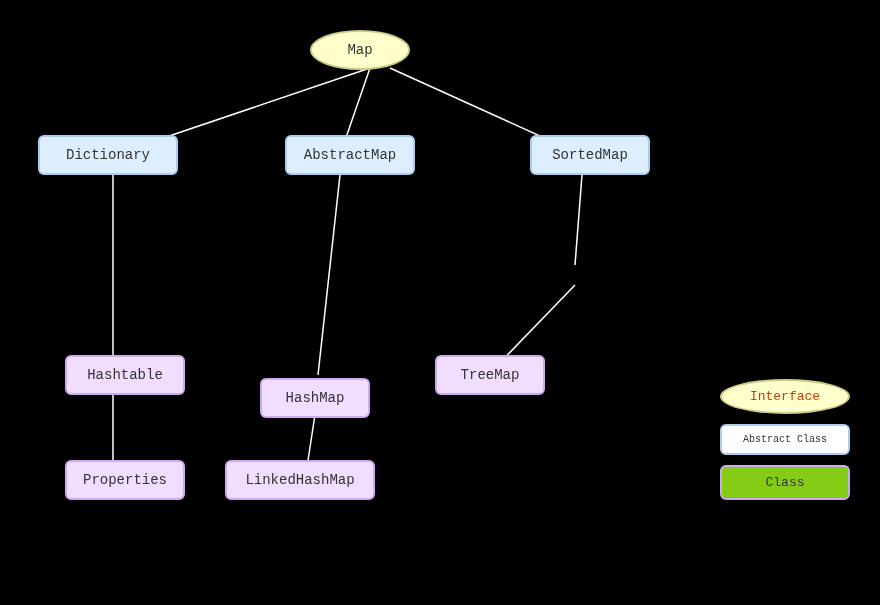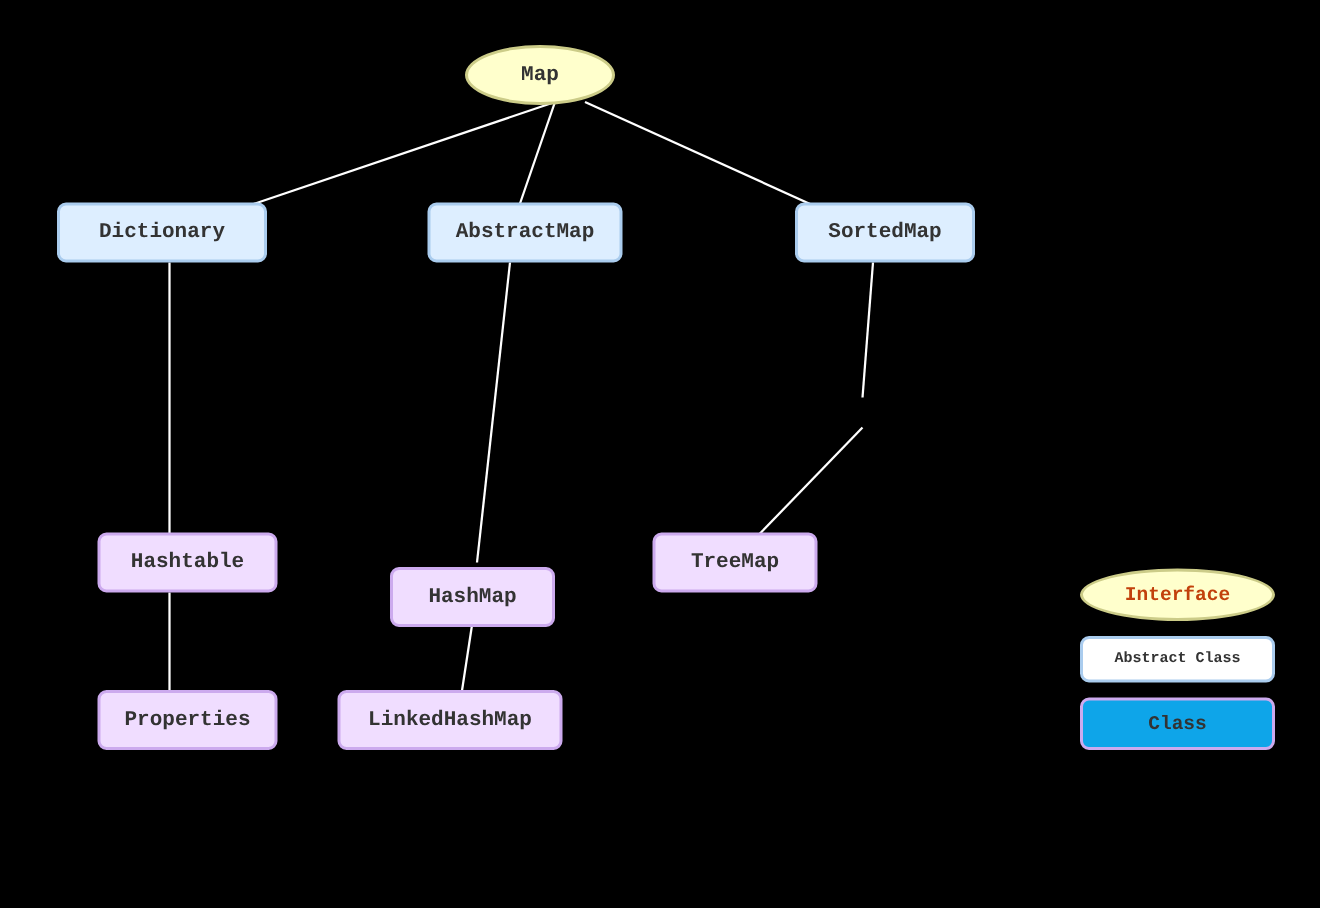--- a/index.html
+++ b/index.html
@@ -8,21 +8,20 @@
       width: 880px;
       height: 605px;
       position: relative;
       font-family: 'Courier New', monospace;
       overflow: hidden;
     }
     .diagram-container {
       position: relative;
       width: 880px;
       height: 530px;
-      font-weight: bold;
     }
     svg.connections {
       position: absolute;
       top: 0; left: 0;
       width: 880px;
       height: 605px;
       pointer-events: none;
     }
     .node {
       position: absolute;
@@ -84,21 +83,21 @@
       border: 2px solid #aaccee;
       color: #333;
       font-size: 10px;
       font-family: 'Courier New', monospace;
       min-width: 130px;
       text-align: center;
     }
     .legend-rect-pink {
       border-radius: 6px;
       padding: 8px 18px;
-      background: #0ea5e9;
+      background: #84cc16;
       border: 2px solid #ccaaee;
       color: #333;
       font-size: 13px;
       font-family: 'Courier New', monospace;
       min-width: 130px;
       text-align: center;
     }
   </style>
 </head>
 <body>

